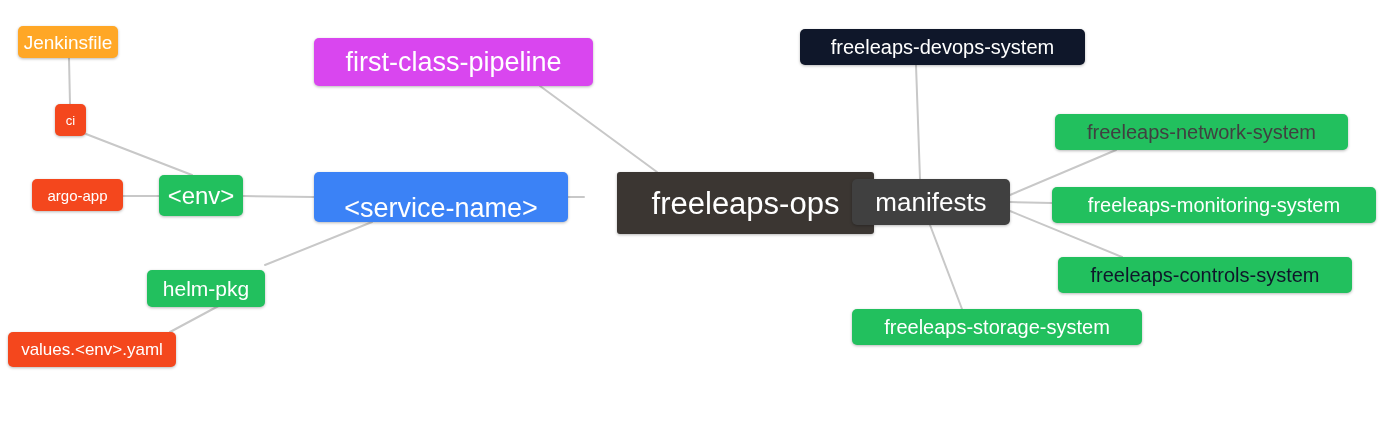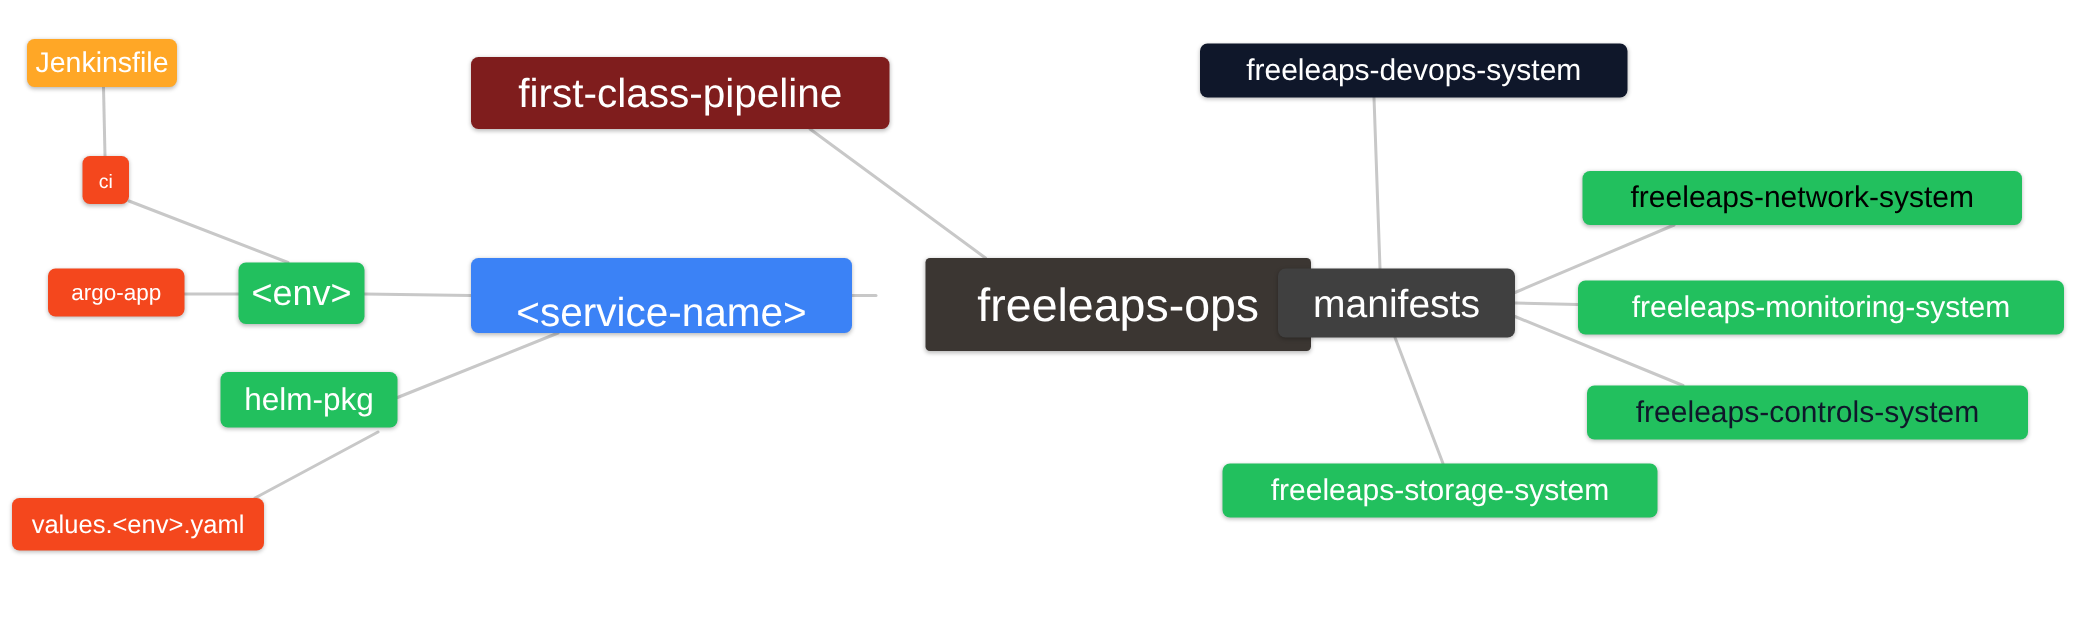--- a/index.html
+++ b/index.html
@@ -53,47 +53,47 @@
       </div>
       <div class="node n-sm" style="left: 55px; top: 104px; width: 31px; height: 32px; background: rgb(244, 71, 29); color: rgb(255, 255, 255); font-size: 13px;">
         <span>ci</span>
       </div>
       <div class="node n-sm" style="left: 32px; top: 179px; width: 91px; height: 32px; background: rgb(244, 71, 29); color: rgb(255, 255, 255); font-size: 15px; justify-content: center;">
         <span>argo-app</span>
       </div>
       <div class="node n-sm" style="left: 159px; top: 175px; width: 84px; height: 41px; background: rgb(34, 192, 94); color: rgb(255, 255, 255); font-size: 24px;">
         <span>&lt;env&gt;</span>
       </div>
-      <div class="node n-sm" style="left: 147px; top: 248px; width: 118px; height: 37px; background: rgb(34, 192, 94); color: rgb(255, 255, 255); font-size: 21px;">
+      <div class="node n-sm" style="left: 147px; top: 270px; width: 118px; height: 37px; background: rgb(34, 192, 94); color: rgb(255, 255, 255); font-size: 21px;">
         <span>helm-pkg</span>
       </div>
       <div class="node n-sm" style="left: 8px; top: 332px; width: 168px; height: 35px; background: rgb(244, 71, 29); color: rgb(255, 255, 255); font-size: 17px;">
         <span>values.&lt;env&gt;.yaml</span>
       </div>
-      <div class="node n-sm" style="left: 314px; top: 38px; width: 279px; height: 48px; background: #7f1d1d; color: rgb(255, 255, 255); font-size: 27px;">
+      <div class="node n-sm" style="left: 314px; top: 38px; width: 279px; height: 48px; background: #d946ef; color: rgb(255, 255, 255); font-size: 27px;">
         <span>first-class-pipeline</span>
       </div>
       <div class="node n-sm" style="left: 314px; top: 172px; width: 254px; height: 50px; background: #3b82f6; color: rgb(255, 255, 255); font-size: 27px; align-items: flex-end;">
         <span>&lt;service-name&gt;</span>
       </div>
       <div class="node n-root" style="left: 584px; top: 172px; width: 257px; height: 62px; background: rgb(59, 54, 50); color: rgb(255, 255, 255); font-size: 31px; margin-left: 33px;">
         <span>freeleaps-ops</span>
       </div>
       <div class="node n-sm" style="left: 852px; top: 179px; width: 158px; height: 46px; background: #404040; color: rgb(255, 255, 255); font-size: 26px;">
         <span>manifests</span>
       </div>
       <div class="node n-sm" style="left: 800px; top: 29px; width: 285px; height: 36px; background: #0f172a; color: rgb(255, 255, 255); font-size: 20px;">
         <span>freeleaps-devops-system</span>
       </div>
-      <div class="node n-sm" style="left: 1055px; top: 114px; width: 293px; height: 36px; background: rgb(34, 192, 94); color: #000000; font-size: 20px;">
+      <div class="node n-sm" style="left: 1055px; top: 114px; width: 293px; height: 36px; background: rgb(34, 192, 94); color: #404040; font-size: 20px;">
         <span>freeleaps-network-system</span>
       </div>
       <div class="node n-sm" style="left: 1052px; top: 187px; width: 324px; height: 36px; background: rgb(34, 192, 94); color: rgb(255, 255, 255); font-size: 20px;">
         <span>freeleaps-monitoring-system</span>
       </div>
       <div class="node n-sm" style="left: 1058px; top: 257px; width: 294px; height: 36px; background: rgb(34, 192, 94); color: #0f172a; font-size: 20px;">
         <span>freeleaps-controls-system</span>
       </div>
-      <div class="node n-sm" style="left: 815px; top: 309px; width: 290px; height: 36px; background: rgb(34, 192, 94); color: rgb(255, 255, 255); font-size: 20px;">
+      <div class="node n-sm" style="left: 852px; top: 309px; width: 290px; height: 36px; background: rgb(34, 192, 94); color: rgb(255, 255, 255); font-size: 20px;">
         <span>freeleaps-storage-system</span>
       </div>
     </div>
 </div>
 
 </body></html>

